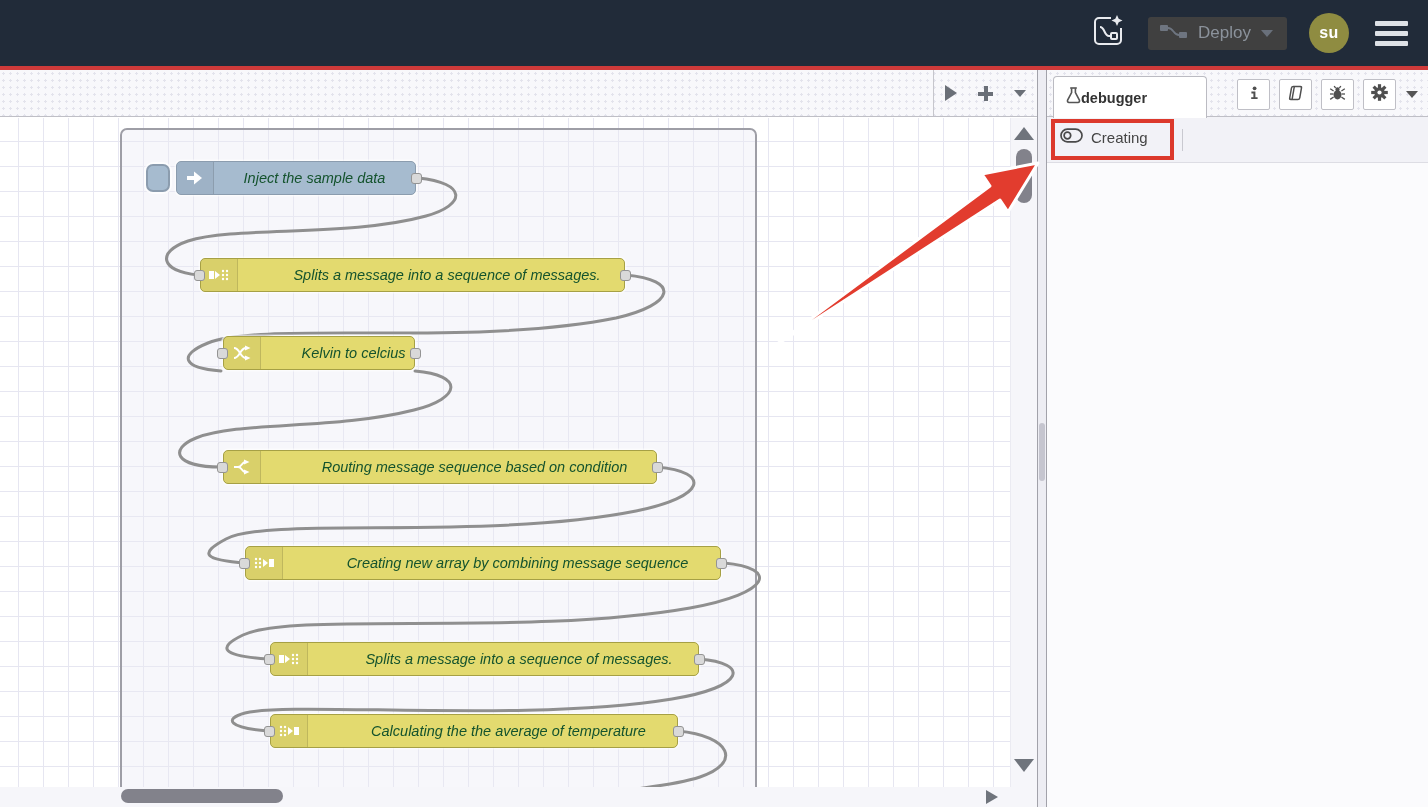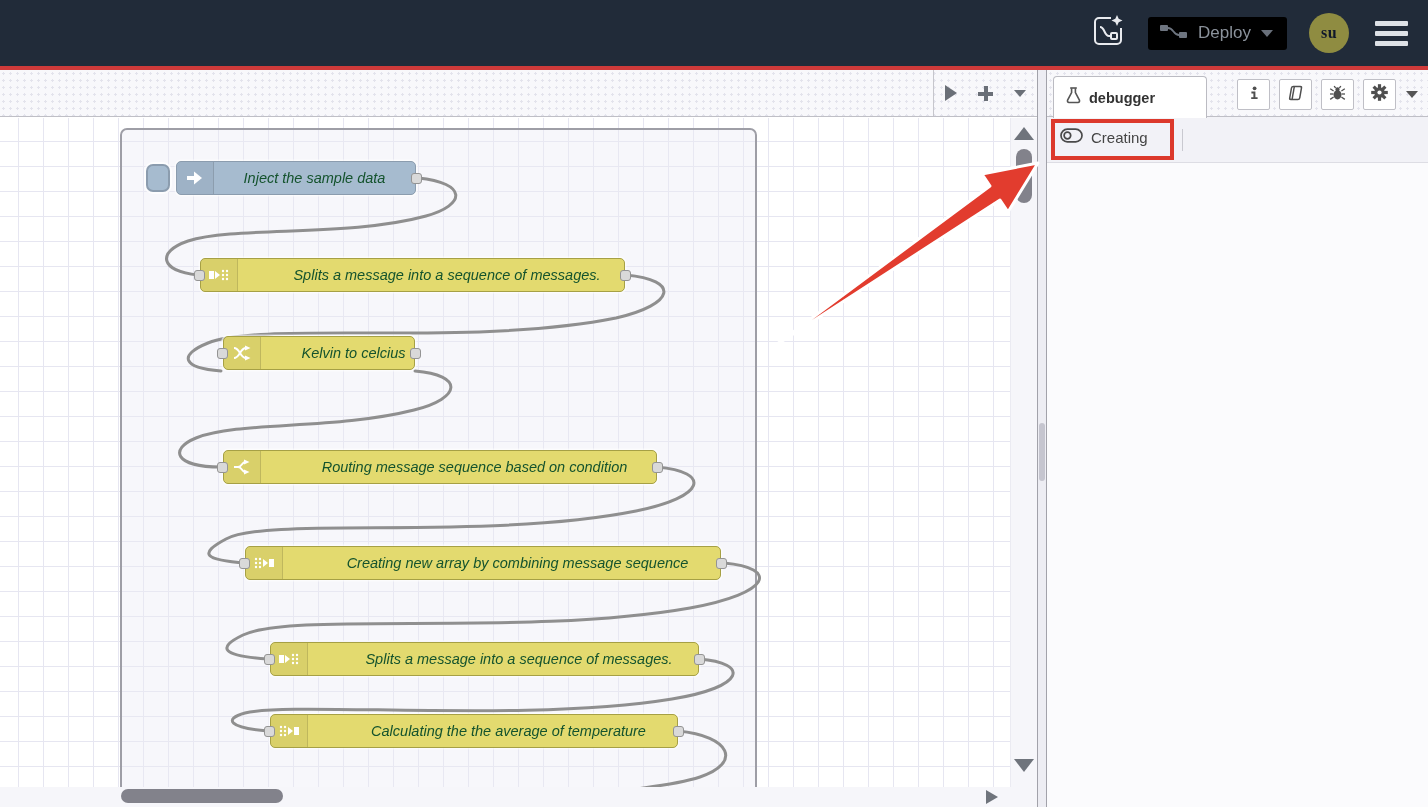--- a/index.html
+++ b/index.html
@@ -6,24 +6,24 @@
   html,body { background:#e9e9ee; }
   #app {
     position:relative; width:1428px; height:807px; overflow:hidden;
     background:#fff; font-family:"Liberation Sans", sans-serif;
   }
 
   
   .header { position:absolute; left:0; top:0; width:1428px; height:66px; background:#212b39; z-index:30; }
   .header-right { position:absolute; right:16px; top:0; height:66px; display:flex; align-items:center; gap:22px; }
   .hdr-iconbtn { width:36px; height:36px; display:flex; align-items:center; justify-content:center; cursor:pointer; }
-  .deploy-btn { display:flex; align-items:center; gap:10px; background:#000000; border-radius:3px; height:33px; padding:0 14px 0 12px; cursor:default; }
+  .deploy-btn { display:flex; align-items:center; gap:10px; background:#404040; border-radius:3px; height:33px; padding:0 14px 0 12px; cursor:default; }
   .deploy-btn .lbl { color:#8b929b; font-size:17px; }
   .caret-down { width:0; height:0; border-left:6px solid transparent; border-right:6px solid transparent; border-top:7px solid #69707b; }
-  .avatar { width:40px; height:40px; border-radius:50%; background:#8f8c41; color:#0f172a; font-weight:bold; font-size:16px; display:flex; align-items:center; justify-content:center; letter-spacing:.5px; cursor:pointer;font-family:Liberation Serif, serif; }
+  .avatar { width:40px; height:40px; border-radius:50%; background:#8f8c41; color:#ffffff; font-weight:bold; font-size:16px; display:flex; align-items:center; justify-content:center; letter-spacing:.5px; cursor:pointer; }
   .hamburger { display:flex; flex-direction:column; gap:5px; cursor:pointer; padding:4px; }
   .hamburger span { display:block; width:33px; height:5px; background:#dde1e6; border-radius:1px; }
   .red-line { position:absolute; left:0; top:66px; width:1428px; height:4px; background:#cf3a3a; z-index:30; }
 
   
   .dots { background-color:#f8f8fb; background-image:radial-gradient(circle, #e3e3ec 1px, transparent 1.3px); background-size:7px 7px; }
 
   
   .tabbar { position:absolute; left:0; top:70px; width:1037px; height:47px; border-bottom:1px solid #bfbfc6; z-index:5; }
   .tab-controls { position:absolute; right:0; top:0; height:46px; width:104px; border-left:1px solid #c6c6cc; display:flex; align-items:center; justify-content:space-around; }
@@ -64,21 +64,21 @@
   .h-thumb { position:absolute; left:121px; top:2px; width:162px; height:14px; background:#82828b; border-radius:7px; cursor:grab; }
   .tri-right { position:absolute; left:986px; top:3px; width:0; height:0; border-top:7px solid transparent; border-bottom:7px solid transparent; border-left:12px solid #6f747c; cursor:pointer; }
 
   
   .splitter { position:absolute; left:1037px; top:70px; width:10px; height:737px; background:#ededf3; border-left:1px solid #a2a2aa; border-right:1px solid #a2a2aa; z-index:10; cursor:col-resize; }
   .splitter-thumb { position:absolute; left:1px; top:353px; width:6px; height:58px; background:#c5c5cf; border-radius:3px; }
 
   
   .sidebar { position:absolute; left:1047px; top:70px; width:381px; height:737px; z-index:5; background:#fbfbfd; }
   .sb-tabbar { position:absolute; left:0; top:0; width:381px; height:47px; border-bottom:1px solid #bfbfc6; }
-  .sb-tab { position:absolute; left:6px; top:6px; width:154px; height:42px; background:#fff; border:1px solid #bbbbc2; border-bottom:none; border-radius:4px 4px 0 0; display:flex; align-items:center; gap:8px; padding:0 12px; z-index:2; cursor:pointer; }
+  .sb-tab { position:absolute; left:6px; top:6px; width:154px; height:42px; background:#fff; border:1px solid #bbbbc2; border-bottom:none; border-radius:4px 4px 0 0; display:flex; align-items:center; padding:0 12px; z-index:2; cursor:pointer; }
   .sb-tab .lbl { font-weight:bold; font-size:14.5px; color:#333; }
   .sb-btns { position:absolute; right:32px; top:9px; display:flex; gap:9px; }
   .sb-iconbtn { width:33px; height:31px; background:#fff; border:1px solid #bfbfc6; border-radius:2px; display:flex; align-items:center; justify-content:center; cursor:pointer; }
   .sb-caret { position:absolute; right:10px; top:21px; }
   .sb-toolbar { position:absolute; left:0; top:47px; width:381px; height:46px; background:#f2f2f7; border-bottom:1px solid #dddde4; }
   .disabled-btn { position:absolute; left:13px; top:11px; display:flex; align-items:center; gap:8px; cursor:pointer; color:#454545; font-size:15px; }
   .sb-sep { position:absolute; left:135px; top:12px; width:1px; height:22px; background:#c9c9d0; }
   .sb-body { position:absolute; left:0; top:93px; width:381px; height:644px; background:#fbfbfd; }
 
   

